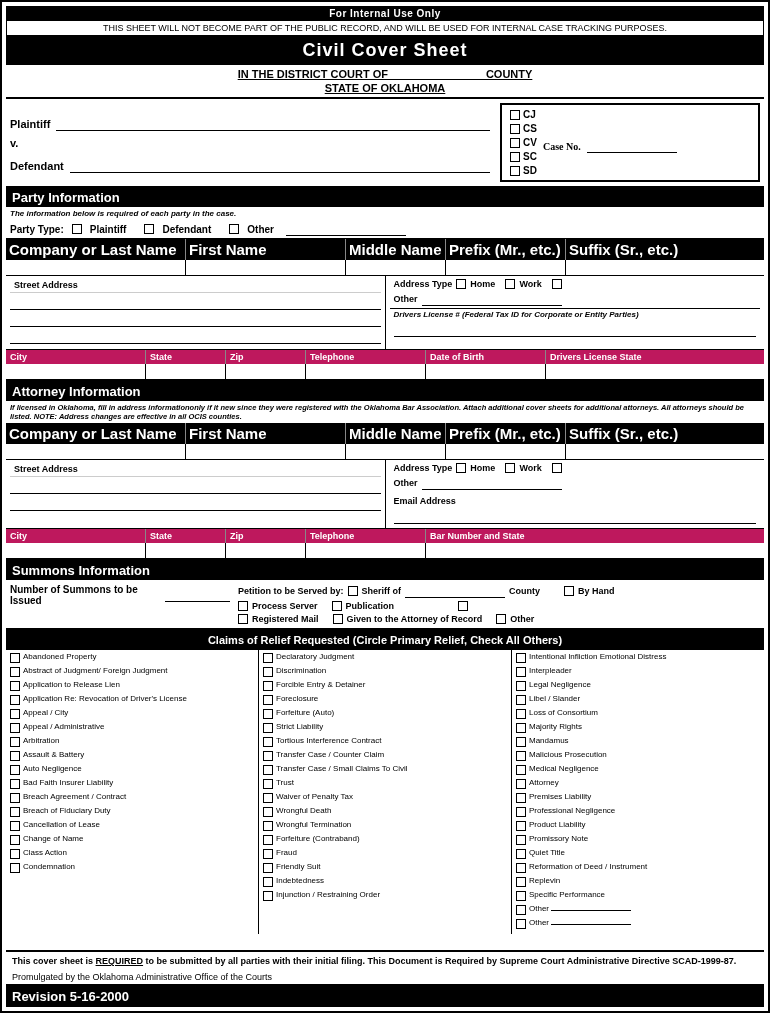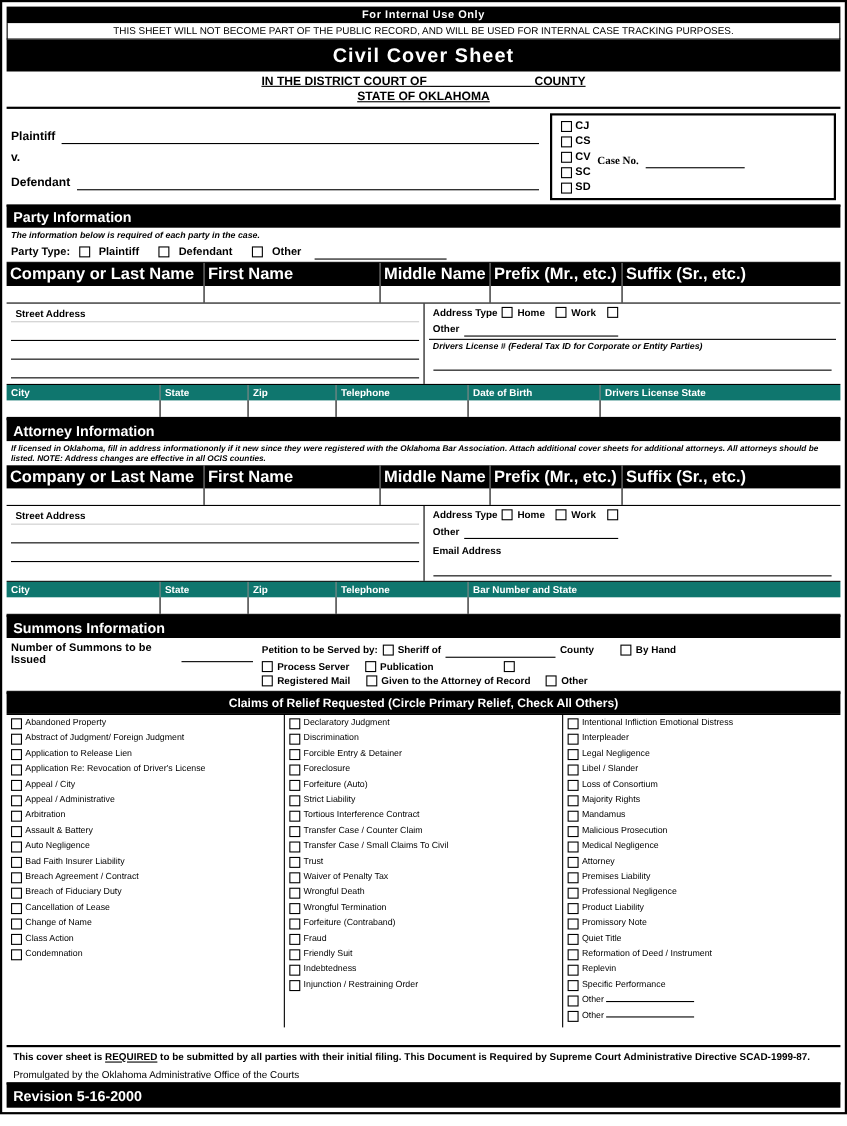--- a/index.html
+++ b/index.html
@@ -156,21 +156,21 @@
     }
     .drivers-label {
       font-size: 8px;
       font-weight: bold;
       font-style: italic;
       padding: 1px 4px;
       border-top: 1px solid #000;
     }
     .city-row {
       display: flex;
-      background: #0f766e;
+      background: #be185d;
       color: #fff;
       font-size: 9px;
       font-weight: bold;
     }
     .city-th {
       border-right: 1px solid #888;
       padding: 2px 4px;
     }
     .city-input-row {
       display: flex;

